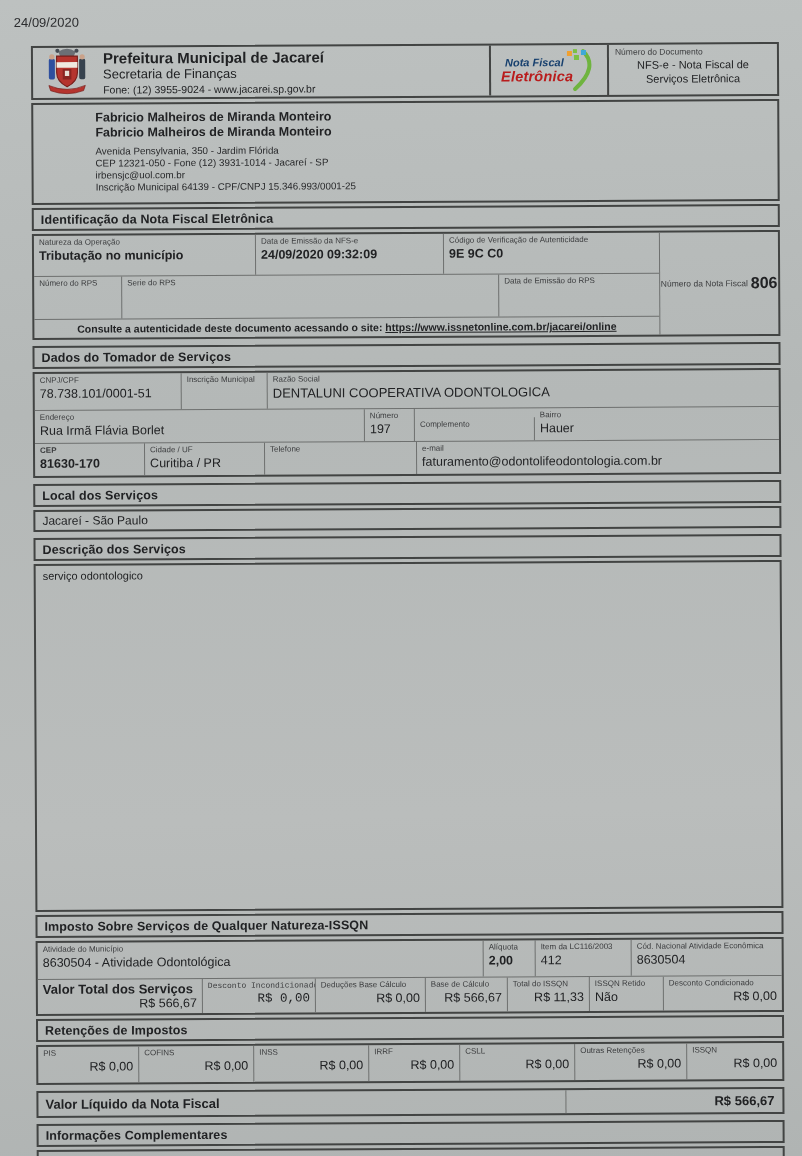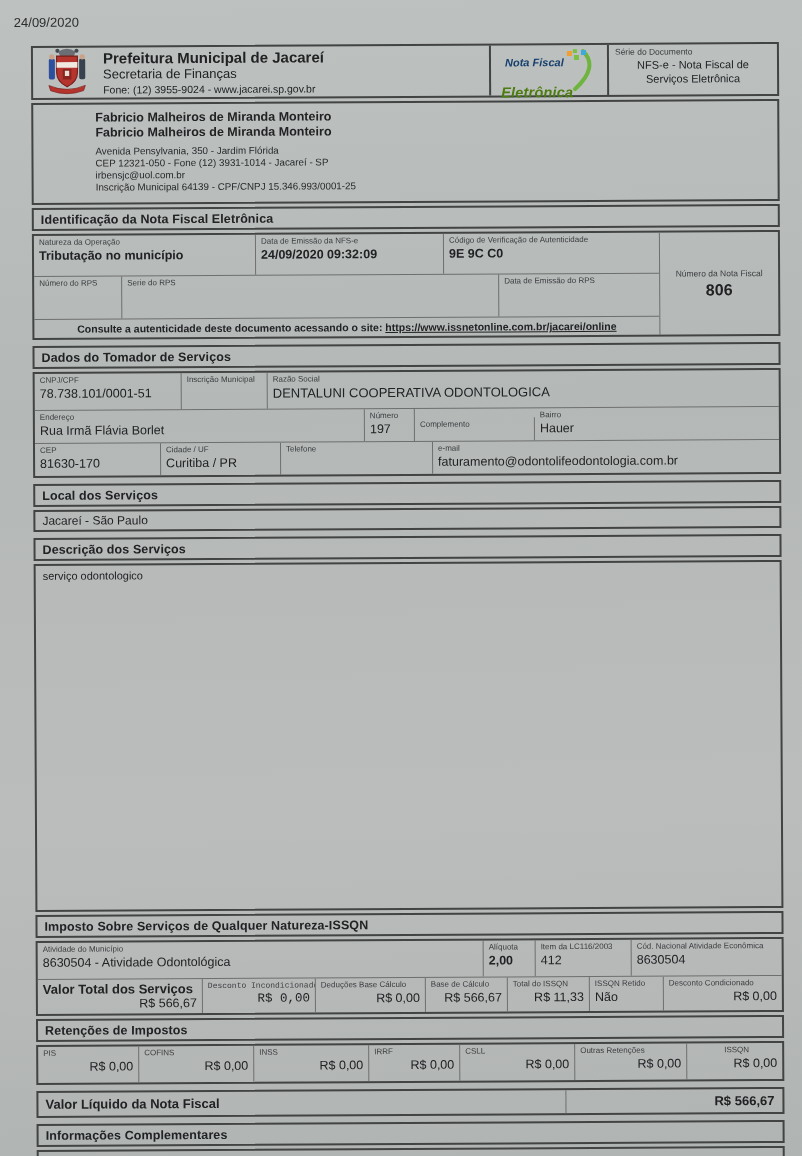--- a/index.html
+++ b/index.html
@@ -30,30 +30,30 @@
   .hdr-title{font-size:15px;font-weight:bold;}
   .hdr-sub{font-size:13px;}
   .hdr-phone{font-size:10.5px;margin-top:1px;}
   .hdr-mid{width:116px;border-left:2px solid #424443;display:flex;align-items:center;justify-content:center;}
   .hdr-right{width:156px;border-left:2px solid #424443;padding:2px 6px;display:flex;flex-direction:column;}
   .serie-lbl{font-size:8.5px;color:#3b3c3e;}
   .serie-val{font-size:11px;text-align:center;white-space:pre-line;margin-top:2px;line-height:1.25;}
   
   .nfe-logo{position:relative;width:100px;height:42px;}
   .nfe-l1{position:absolute;left:6px;top:7px;font-size:11px;font-weight:bold;font-style:italic;color:#17406e;}
-  .nfe-l2{position:absolute;left:2px;top:19px;font-size:14.5px;font-weight:bold;font-style:italic;color:#4d7c0f;letter-spacing:.2px;margin-top:16px;}
+  .nfe-l2{position:absolute;left:2px;top:19px;font-size:14.5px;font-weight:bold;font-style:italic;color:#b91c1c;letter-spacing:.2px;}
   
   .provider{padding:6px 10px 9px 62px;}
   .prov-name{font-size:12.5px;font-weight:bold;line-height:15px;}
   .prov-line{font-size:9.8px;line-height:12px;color:#28292b;}
   .prov-lines{margin-top:5px;}
   
   .igrid{display:flex;border:2px solid #424443;box-sizing:border-box;}
   .igrid-left{flex:1;display:flex;flex-direction:column;}
-  .igrid-right{width:118px;border-left:1px solid #6e706f;display:flex;flex-direction:column;align-items:center;justify-content:center;gap:3px;}
+  .igrid-right{width:118px;border-left:1px solid #6e706f;display:flex;flex-direction:row;align-items:center;justify-content:center;gap:3px;}
   .consulta{font-size:10.5px;font-weight:bold;text-align:center;padding:3px 4px;}
   .consulta a{color:#212224;}
   .nota-num{font-size:16px;font-weight:bold;}
   .nota-num-lbl{font-size:8.5px;color:#3b3c3e;}
   
   .desc-box{height:348px;padding:4px 7px;box-sizing:border-box;font-size:11px;}
   .small-box{height:22px;padding:2px 7px;box-sizing:border-box;font-size:12px;display:flex;align-items:center;}
   
   .money-lbl-big{font-size:13px;font-weight:bold;white-space:nowrap;}
   .liquido{display:flex;align-items:stretch;}
@@ -103,21 +103,21 @@
             <rect x="68" y="2" width="5" height="5" fill="#f0a030"></rect>
             <rect x="75" y="6" width="5" height="5" fill="#7cc043"></rect>
             <rect x="82" y="1" width="5" height="5" fill="#3fa9d8"></rect>
             <rect x="74" y="0" width="4" height="4" fill="#7cc043"></rect>
           </svg>
           <span class="nfe-l1">Nota Fiscal</span>
           <span class="nfe-l2">Eletrônica</span>
         </div>
       </div>
       <div class="hdr-right">
-        <div class="serie-lbl">Série do Documento</div>
+        <div class="serie-lbl">Número do Documento</div>
         <div class="serie-val">NFS-e - Nota Fiscal de
 Serviços Eletrônica</div>
       </div>
     </div>
 
     <div class="box gap2 provider">
       <div class="prov-name">Fabricio Malheiros de Miranda Monteiro</div>
       <div class="prov-name">Fabricio Malheiros de Miranda Monteiro</div>
       <div class="prov-lines">
         <div class="prov-line">Avenida Pensylvania, 350 - Jardim Flórida</div>
@@ -196,21 +196,21 @@
         <div class="cell" style="width:120px;margin-top:9px;">
           <div class="lbl">Complemento</div>
           <div class="val valpad"></div>
         </div>
         <div class="cell" style="width:244px;">
           <div class="lbl">Bairro</div>
           <div class="val valpad">Hauer</div>
         </div>
       </div>
       <div class="row h32">
-        <div class="cell" style="width:126px;">
+        <div class="cell" style="width:110px;font-weight:bold;">
           <div class="lbl">CEP</div>
           <div class="val valpad">81630-170</div>
         </div>
         <div class="cell" style="width:120px;">
           <div class="lbl">Cidade / UF</div>
           <div class="val valpad">Curitiba / PR</div>
         </div>
         <div class="cell" style="width:152px;">
           <div class="lbl">Telefone</div>
           <div class="val valpad"></div>
@@ -300,21 +300,21 @@
           <div class="val right valpad">R$ 0,00</div>
         </div>
         <div class="cell" style="width:115px;">
           <div class="lbl">CSLL</div>
           <div class="val right valpad">R$ 0,00</div>
         </div>
         <div class="cell" style="width:112px;">
           <div class="lbl">Outras Retenções</div>
           <div class="val right valpad">R$ 0,00</div>
         </div>
-        <div class="cell" style="flex:1;margin-left:32px;">
+        <div class="cell" style="flex:1;">
           <div class="lbl">ISSQN</div>
           <div class="val right valpad">R$ 0,00</div>
         </div>
       </div>
     </div>
 
     <div class="box gap6 liquido">
       <div class="liquido-l">Valor Líquido da Nota Fiscal</div>
       <div class="liquido-r">R$ 566,67</div>
     </div>

